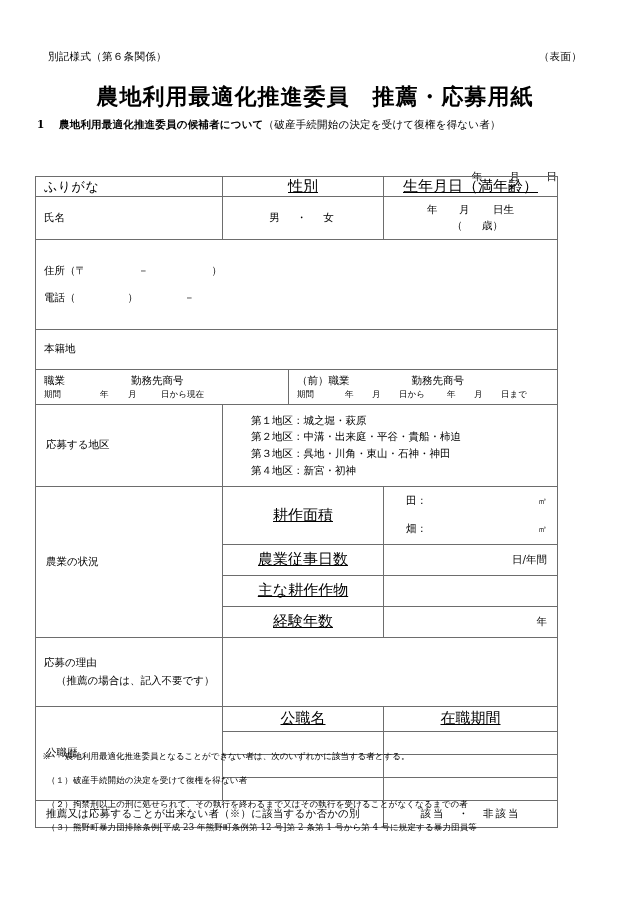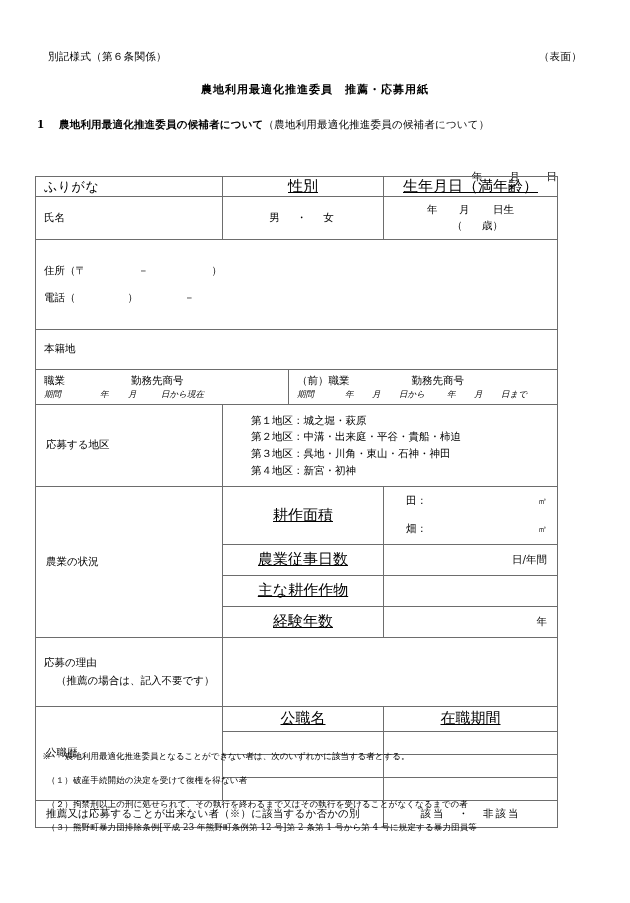--- a/index.html
+++ b/index.html
@@ -33,21 +33,21 @@
     justify-content: space-between;
     align-items: baseline;
     font-size: 10.5px;
     letter-spacing: 0.3px;
   }
   .doc-title {
     position: absolute;
     left: 0; top: 82px;
     width: 630px;
     text-align: center;
-    font-size: 11px;
+    font-size: 22px;
     font-weight: bold;
     letter-spacing: 1px;
   }
   .section-line {
     position: absolute;
     left: 35px;
     top: 118px;
     width: 560px;
     font-size: 10.5px;
     display: flex;
@@ -115,21 +115,21 @@
   .addr-cell .gap1 { display: inline-block; width: 52px; }
   .addr-cell .gap2 { display: inline-block; width: 63px; }
   .addr-cell .gap3 { display: inline-block; width: 52px; }
   .addr-cell .gap4 { display: inline-block; width: 46px; }
 
   .honseki { padding: 7px 0 8px 8px !important; }
 
   .job-cell { padding: 3px 0 3px 8px !important; line-height: 1.45; }
   .job-l1 .jtitle { display: inline-block; }
   .job-l1 .jgap { display: inline-block; width: 66px; }
-  .job-l2 { font-size: 8.5px; font-style: italic; }
+  .job-l2 { font-size: 8.5px; }
   .job-l2 span { display: inline-block; }
 
   .district-label { padding-left: 10px !important; }
   .district-cell { padding: 7px 0 7px 0 !important; line-height: 1.6; }
   .district-cell .dl { padding-left: 28px; white-space: nowrap; }
 
   .agri-label { padding-left: 10px !important; }
 
   .area-cell { padding: 0 !important; }
   .area-cell .arow {
@@ -175,21 +175,21 @@
   <div class="hdr-row">
     <span>別記様式（第６条関係）</span>
     <span>（表面）</span>
   </div>
 
   <div class="doc-title">農地利用最適化推進委員　推薦・応募用紙</div>
 
   <div class="section-line">
     <span class="section-no">1</span>
     <span class="section-bold">農地利用最適化推進委員の候補者について</span>
-    <span class="section-rest">（農地利用最適化推進委員の候補者について）</span>
+    <span class="section-rest">（破産手続開始の決定を受けて復権を得ない者）</span>
   </div>
 
   <div class="date-line">
     <span>年</span>
     <span>月</span>
     <span>日</span>
   </div>
 
   <table class="form">
     <colgroup>

